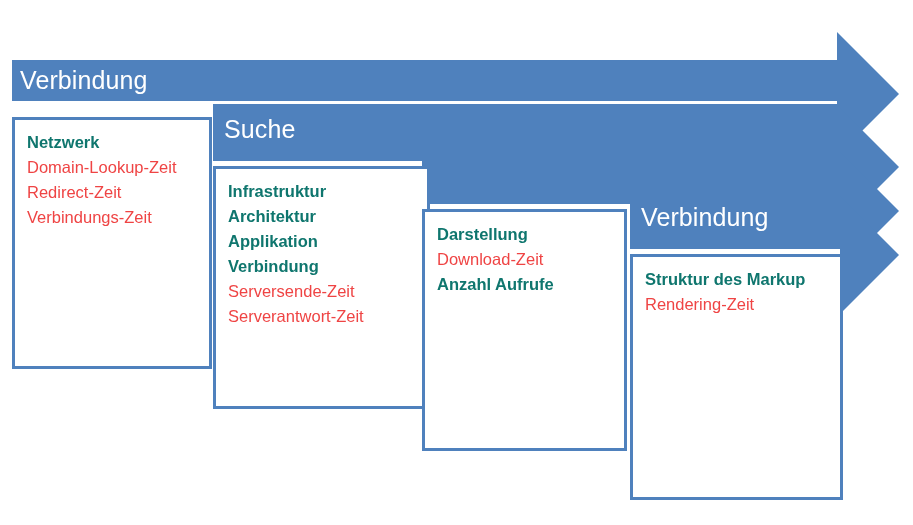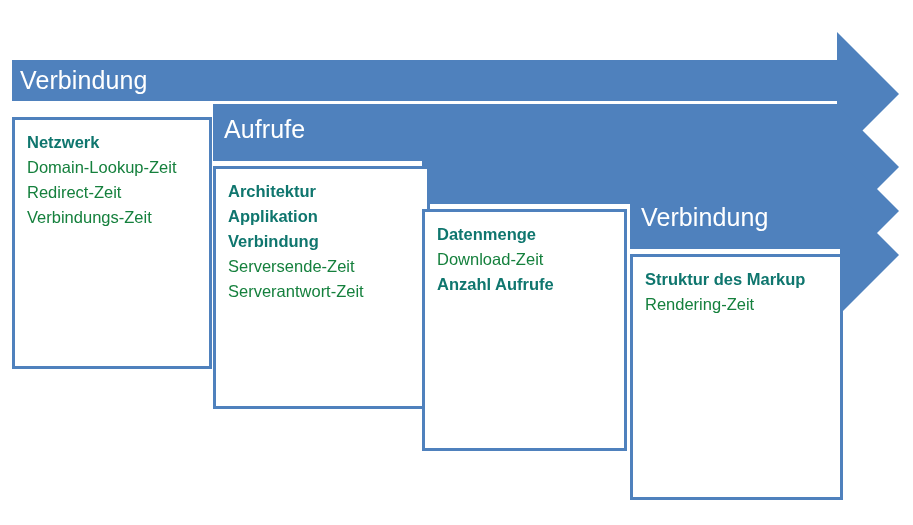--- a/index.html
+++ b/index.html
@@ -46,21 +46,21 @@
   .stage-list {
     position: absolute;
     left: 0;
     top: 0;
     padding: 10px 12px 0 12px;
     box-sizing: border-box;
     width: 100%;
   }
   .stage-item {
     font-size: 16.5px;
-    color: #15803d;
+    color: #ef4444;
     line-height: 1.52;
     white-space: nowrap;
   }
   .stage-item.bold {
     font-weight: bold;
     color: #0f766e;
   }
 </style>
 </head>
 <body>
@@ -81,34 +81,35 @@
   <div class="stage-title" style="left:20px; top:68px;">Verbindung</div>
   <div class="stage-box" style="left:12px; top:117px; width:200px; height:252px;">
     <div class="stage-list">
       <div class="stage-item bold">Netzwerk</div>
       <div class="stage-item">Domain-Lookup-Zeit</div>
       <div class="stage-item">Redirect-Zeit</div>
       <div class="stage-item">Verbindungs-Zeit</div>
     </div>
   </div>
 
-  <div class="stage-title" style="left:224px; top:117px;">Aufrufe</div>
+  <div class="stage-title" style="left:224px; top:117px;">Suche</div>
   <div class="stage-box" style="left:213px; top:166px; width:217px; height:243px;">
     <div class="stage-list">
+      <div class="stage-item bold">Infrastruktur</div>
       <div class="stage-item bold">Architektur</div>
       <div class="stage-item bold">Applikation</div>
       <div class="stage-item bold">Verbindung</div>
       <div class="stage-item">Serversende-Zeit</div>
       <div class="stage-item">Serverantwort-Zeit</div>
     </div>
   </div>
 
   <div class="stage-box" style="left:422px; top:209px; width:205px; height:242px;">
     <div class="stage-list">
-      <div class="stage-item bold">Datenmenge</div>
+      <div class="stage-item bold">Darstellung</div>
       <div class="stage-item">Download-Zeit</div>
       <div class="stage-item bold">Anzahl Aufrufe</div>
     </div>
   </div>
 
   <div class="stage-title" style="left:641px; top:205px;">Verbindung</div>
   <div class="stage-box" style="left:630px; top:254px; width:213px; height:246px;padding-left:37px;">
     <div class="stage-list">
       <div class="stage-item bold">Struktur des Markup</div>
       <div class="stage-item">Rendering-Zeit</div>

